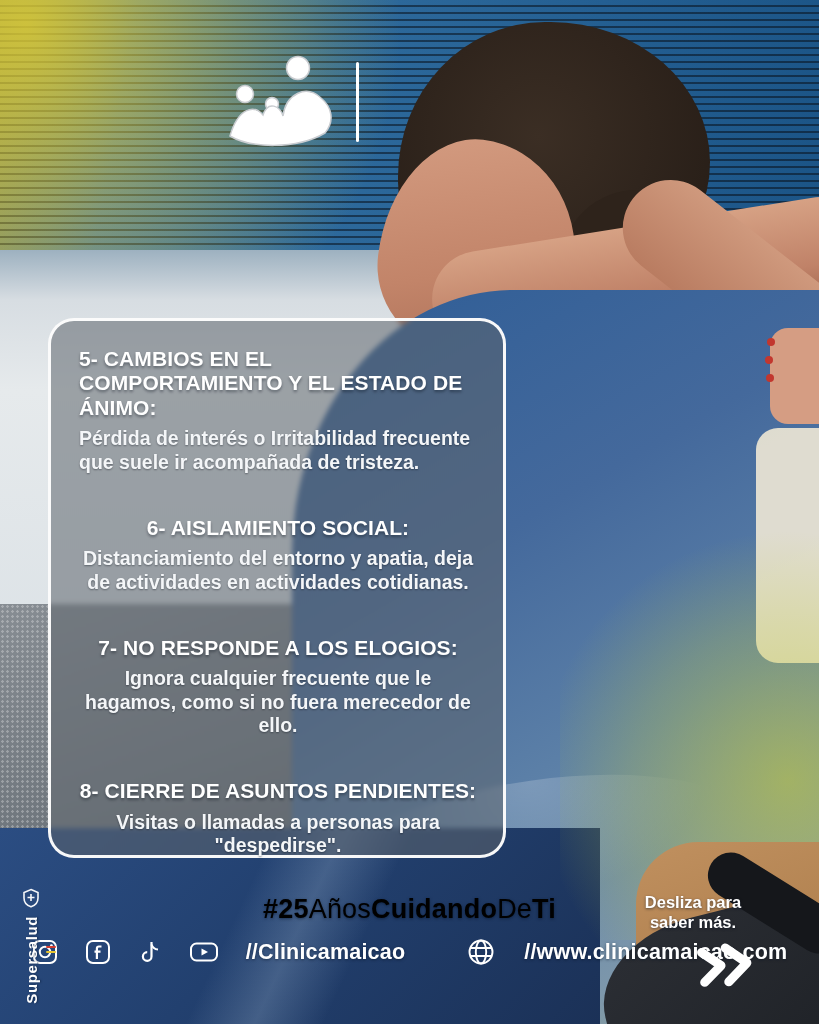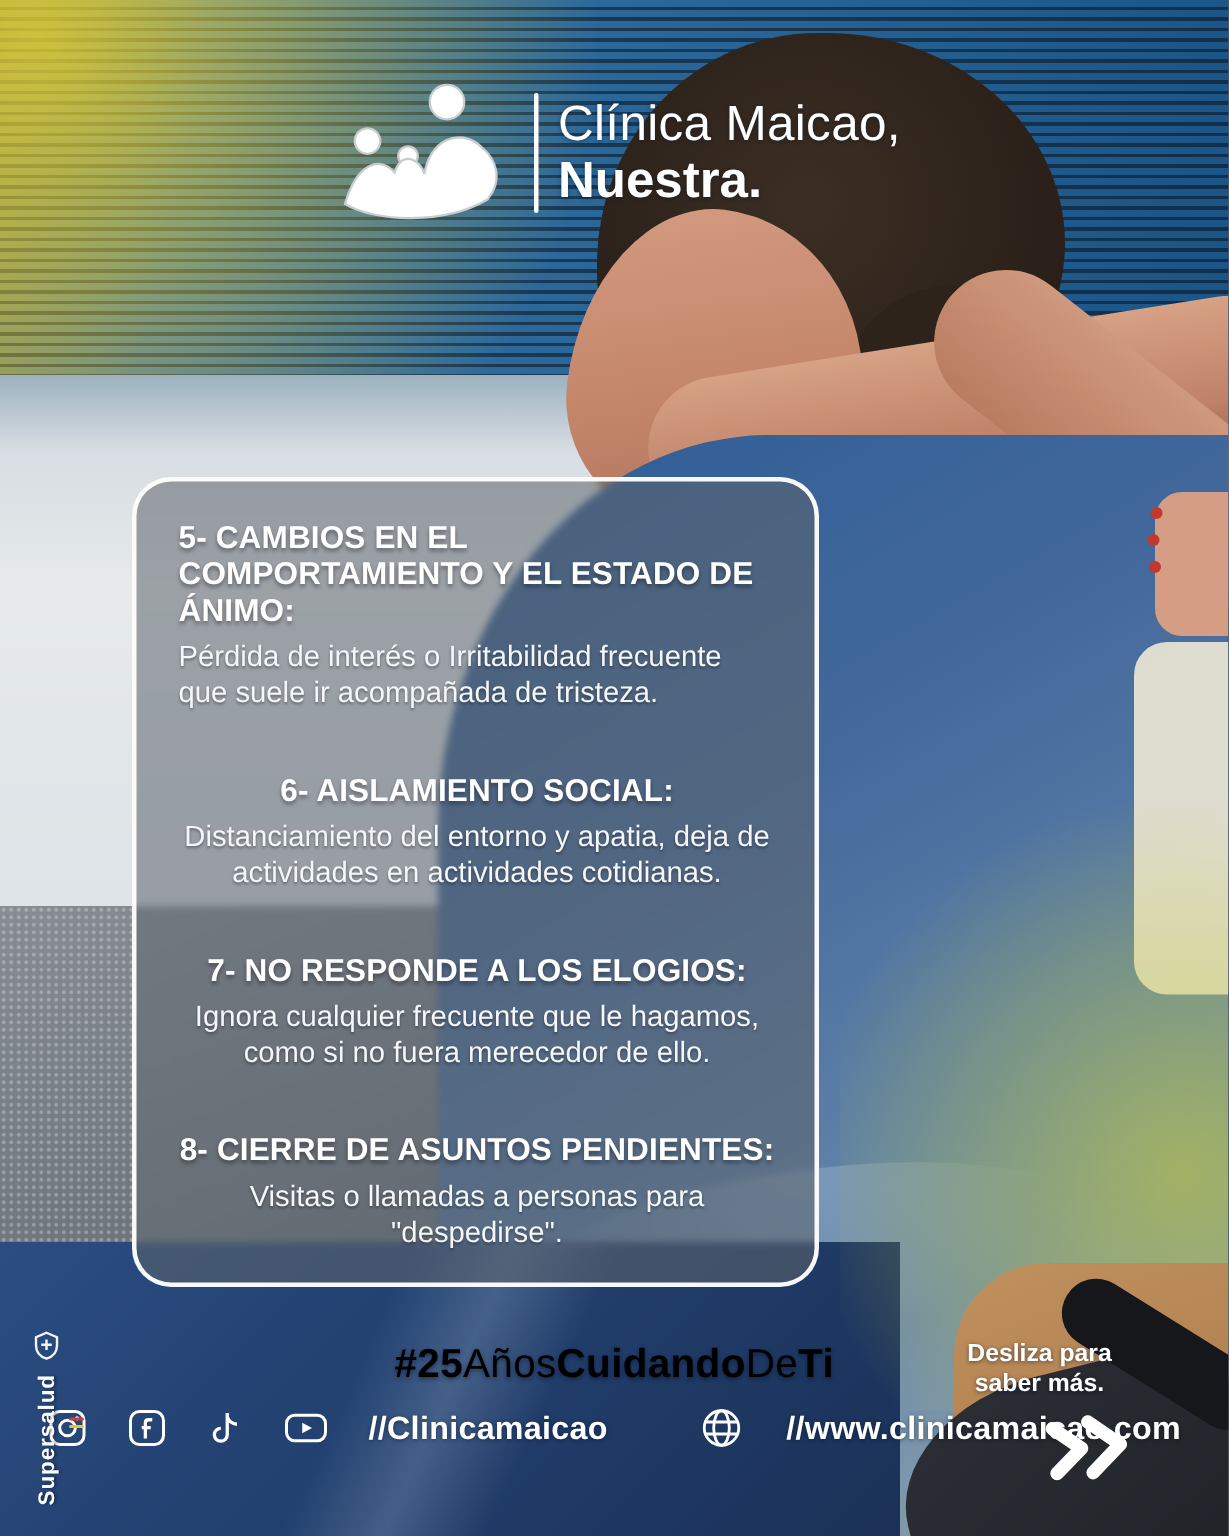--- a/index.html
+++ b/index.html
@@ -56,25 +56,25 @@
   .logo{left:224px;top:54px;width:122px;height:96px;}
   .brand-divider{left:356px;top:62px;width:3px;height:80px;background:#fff;border-radius:2px;}
   .brand-text{left:372px;top:64px;color:#fff;text-shadow:0 1px 3px rgba(0,20,40,.45);}
   .brand-line1{font-size:33px;font-weight:400;letter-spacing:.2px;line-height:1.1;}
   .brand-line2{font-size:34px;font-weight:700;line-height:1.1;margin-top:2px;}
 
   
   .panel{left:48px;top:318px;width:458px;height:540px;box-sizing:border-box;
     background:rgba(92,100,108,.55);border:3px solid rgba(255,255,255,.96);border-radius:26px;
     -webkit-backdrop-filter:blur(2.5px);backdrop-filter:blur(2.5px);
-    padding:26px 26px 20px 28px;color:#fff;margin-left:40px;}
+    padding:26px 26px 20px 28px;color:#fff;}
   .panel-item + .panel-item{margin-top:41px;text-align:center;}
   .panel-item h3{margin:0 0 7px 0;font-size:21px;font-weight:700;line-height:1.16;letter-spacing:.1px;
     text-shadow:0 2px 3px rgba(0,10,20,.40);}
-  .panel-item p{margin:0;font-size:19.5px;font-weight:400;line-height:1.22;color:#f4f6f8;
+  .panel-item p{margin:0;font-size:19.5px;font-weight:700;line-height:1.22;color:#f4f6f8;
     text-shadow:0 1px 2px rgba(0,10,20,.40);}
 
   
   .hashtag{left:0;top:894px;width:819px;text-align:center;color:#000000;font-size:27px;
     text-shadow:0 1px 3px rgba(0,15,35,.5);letter-spacing:.2px;}
   .hashtag .hb{font-weight:800;}
   .hashtag .hr{font-weight:400;}
   .links-row{left:0;top:938px;width:819px;display:flex;align-items:center;justify-content:center;gap:27px;
     color:#fff;text-shadow:0 1px 3px rgba(0,15,35,.5);}
   .links-row .icon{display:inline-flex;align-items:center;justify-content:center;}
@@ -128,24 +128,20 @@
     <svg width="122" height="96" viewBox="0 0 122 96">
       <g fill="#ffffff" stroke="#c9ccd0" stroke-width="1.5">
         <circle cx="74" cy="14" r="11.5"></circle>
         <circle cx="21" cy="40" r="8.5"></circle>
         <circle cx="48" cy="50" r="6.5"></circle>
         <path d="M6,82 C14,54 30,50 39,61 C44,46 56,52 59,62 C62,40 82,30 97,44 C108,53 111,67 101,79 C72,96 26,94 6,82 Z"></path>
       </g>
     </svg>
   </div>
   <div class="layer brand-divider"></div>
-  <div class="layer brand-text">
-    <div class="brand-line1">Clínica Maicao,</div>
-    <div class="brand-line2">Nuestra.</div>
-  </div>
 
   <div class="layer panel">
     <div>
   <div class="panel-item">
     <h3>5- CAMBIOS EN EL COMPORTAMIENTO Y EL ESTADO DE ÁNIMO:</h3>
     <p>Pérdida de interés o Irritabilidad frecuente que suele ir acompañada de tristeza.</p>
   </div>
 
   <div class="panel-item">
     <h3>6- AISLAMIENTO SOCIAL:</h3>

